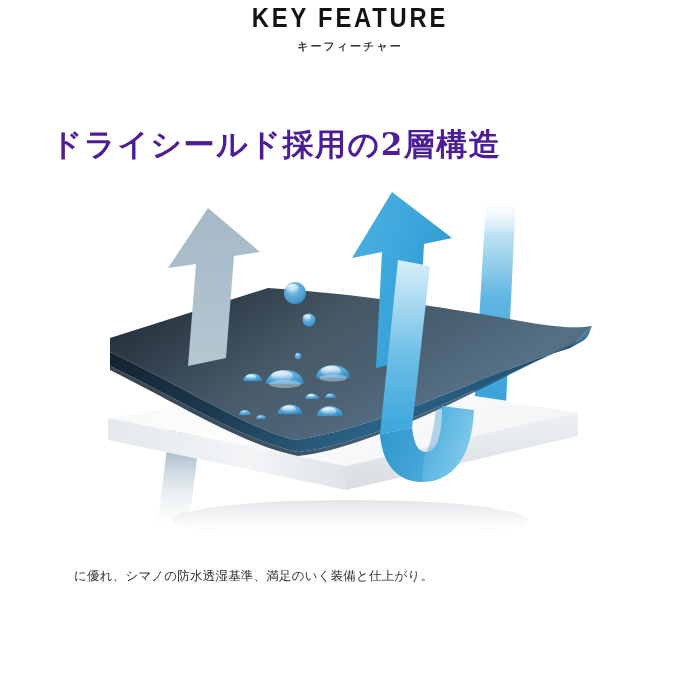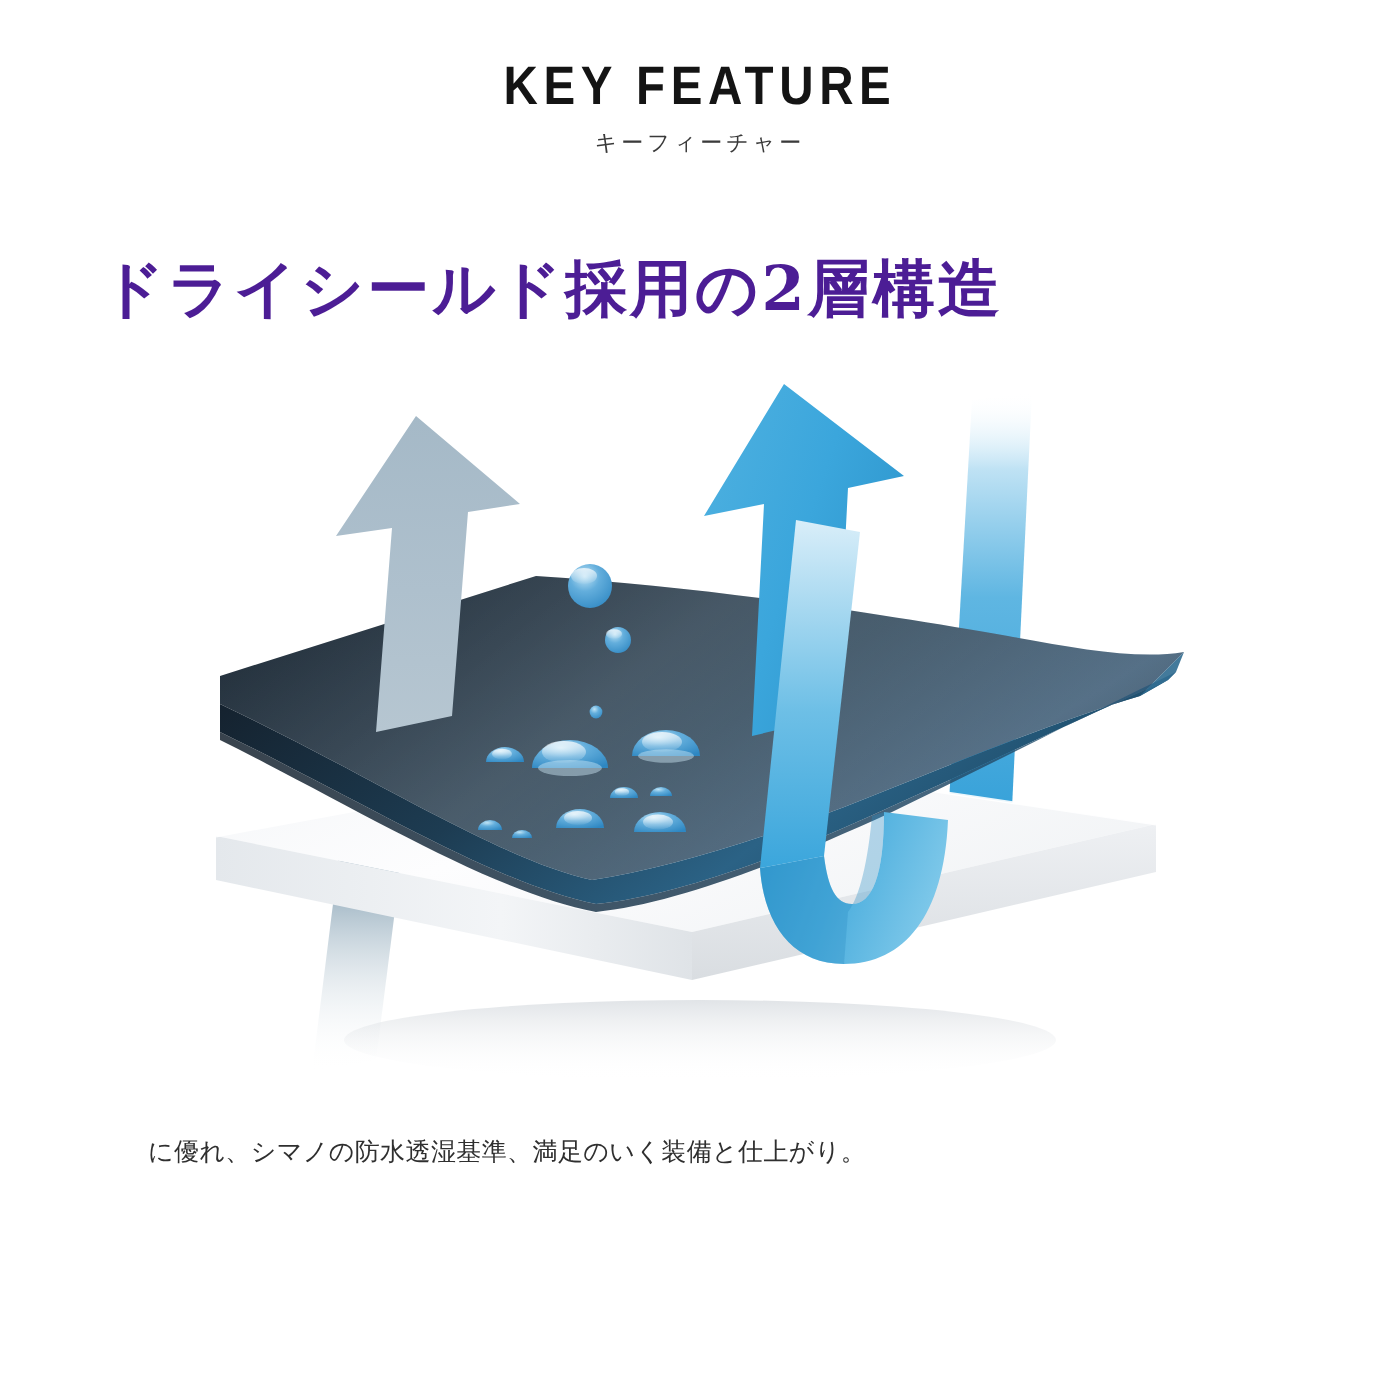--- a/index.html
+++ b/index.html
@@ -24,37 +24,37 @@
     background: #ffffff;
   }
 
   
   .header {
     position: absolute;
     top: 0;
     left: 0;
     width: 700px;
     text-align: center;
-    padding-top: 29px;
+    padding-top: 4px;
   }
   .eyebrow-en {
     font-family: "Liberation Sans Narrow", "Liberation Sans", sans-serif;
     font-size: 27px;
     font-weight: 700;
     letter-spacing: 3.2px;
     color: #141414;
     line-height: 1.05;
     transform: scaleX(0.88);
     transform-origin: center;
   }
   .eyebrow-jp {
     margin-top: 7px;
     font-family: "DejaVu Sans", "Liberation Sans", sans-serif;
     font-size: 11px;
-    font-weight: 400;
+    font-weight: 700;
     letter-spacing: 2.0px;
     color: #3a3a3a;
   }
 
   
   .headline {
     position: absolute;
     top: 124px;
     left: 0;
     width: 552px;

